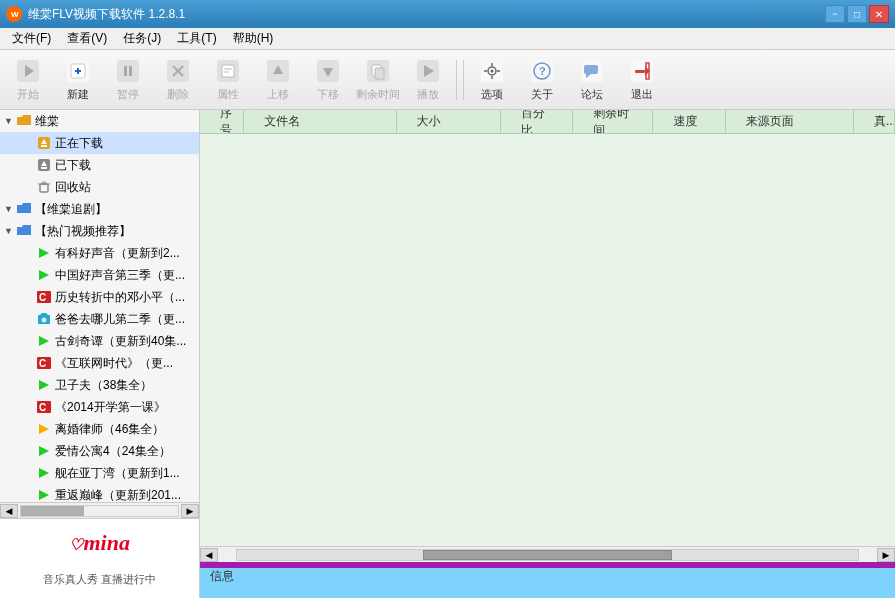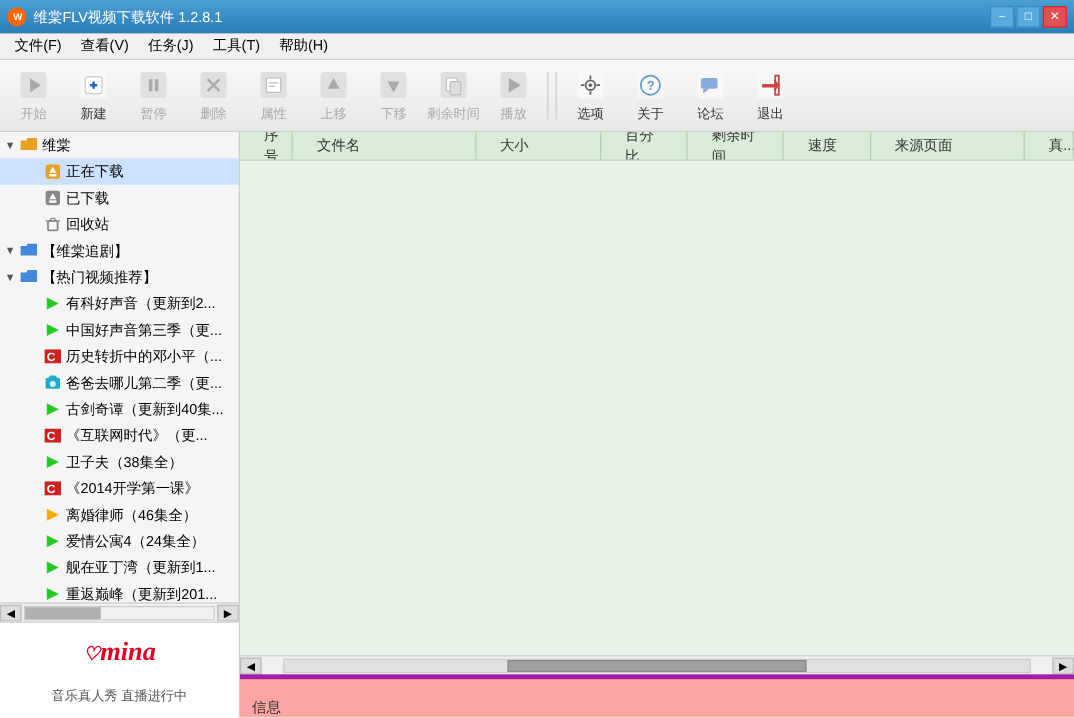--- a/index.html
+++ b/index.html
@@ -240,24 +240,24 @@
     .hscroll-thumb {
       position: absolute;
       left: 30%;
       width: 40%;
       height: 100%;
       background: #a0a0a0;
       border: 1px solid #888;
     }
     .info-bar {
       height: 36px;
-      background: #fca5a5;
-      border-top: 4px solid #a21caf;
-      display: flex;
-      align-items: flex-end;
+      background: #7dd3fc;
+      border-top: 6px solid #a21caf;
+      display: flex;
+      align-items: flex-start;
       padding: 0 10px;
       font-size: 12px;
     }
     .info-label {
       color: #333;
     }
 
     
     .highlight-group {
       border: 2px solid red;

